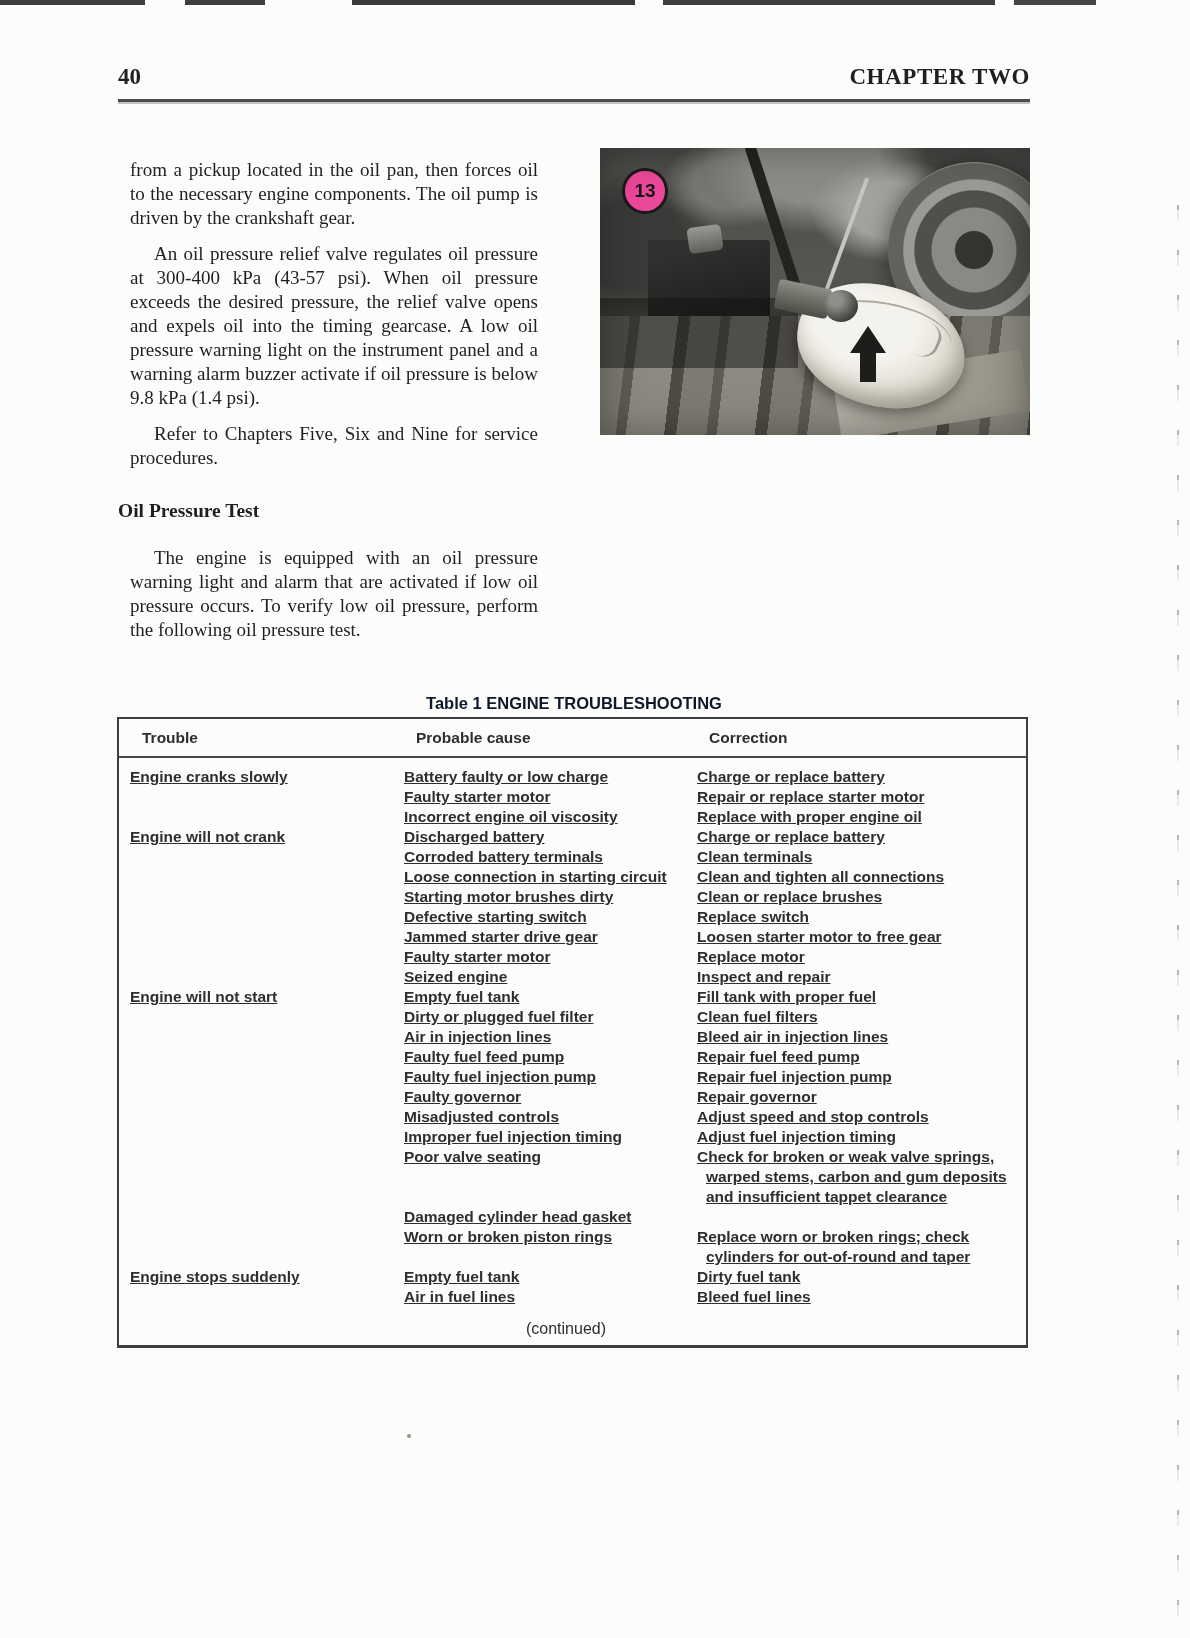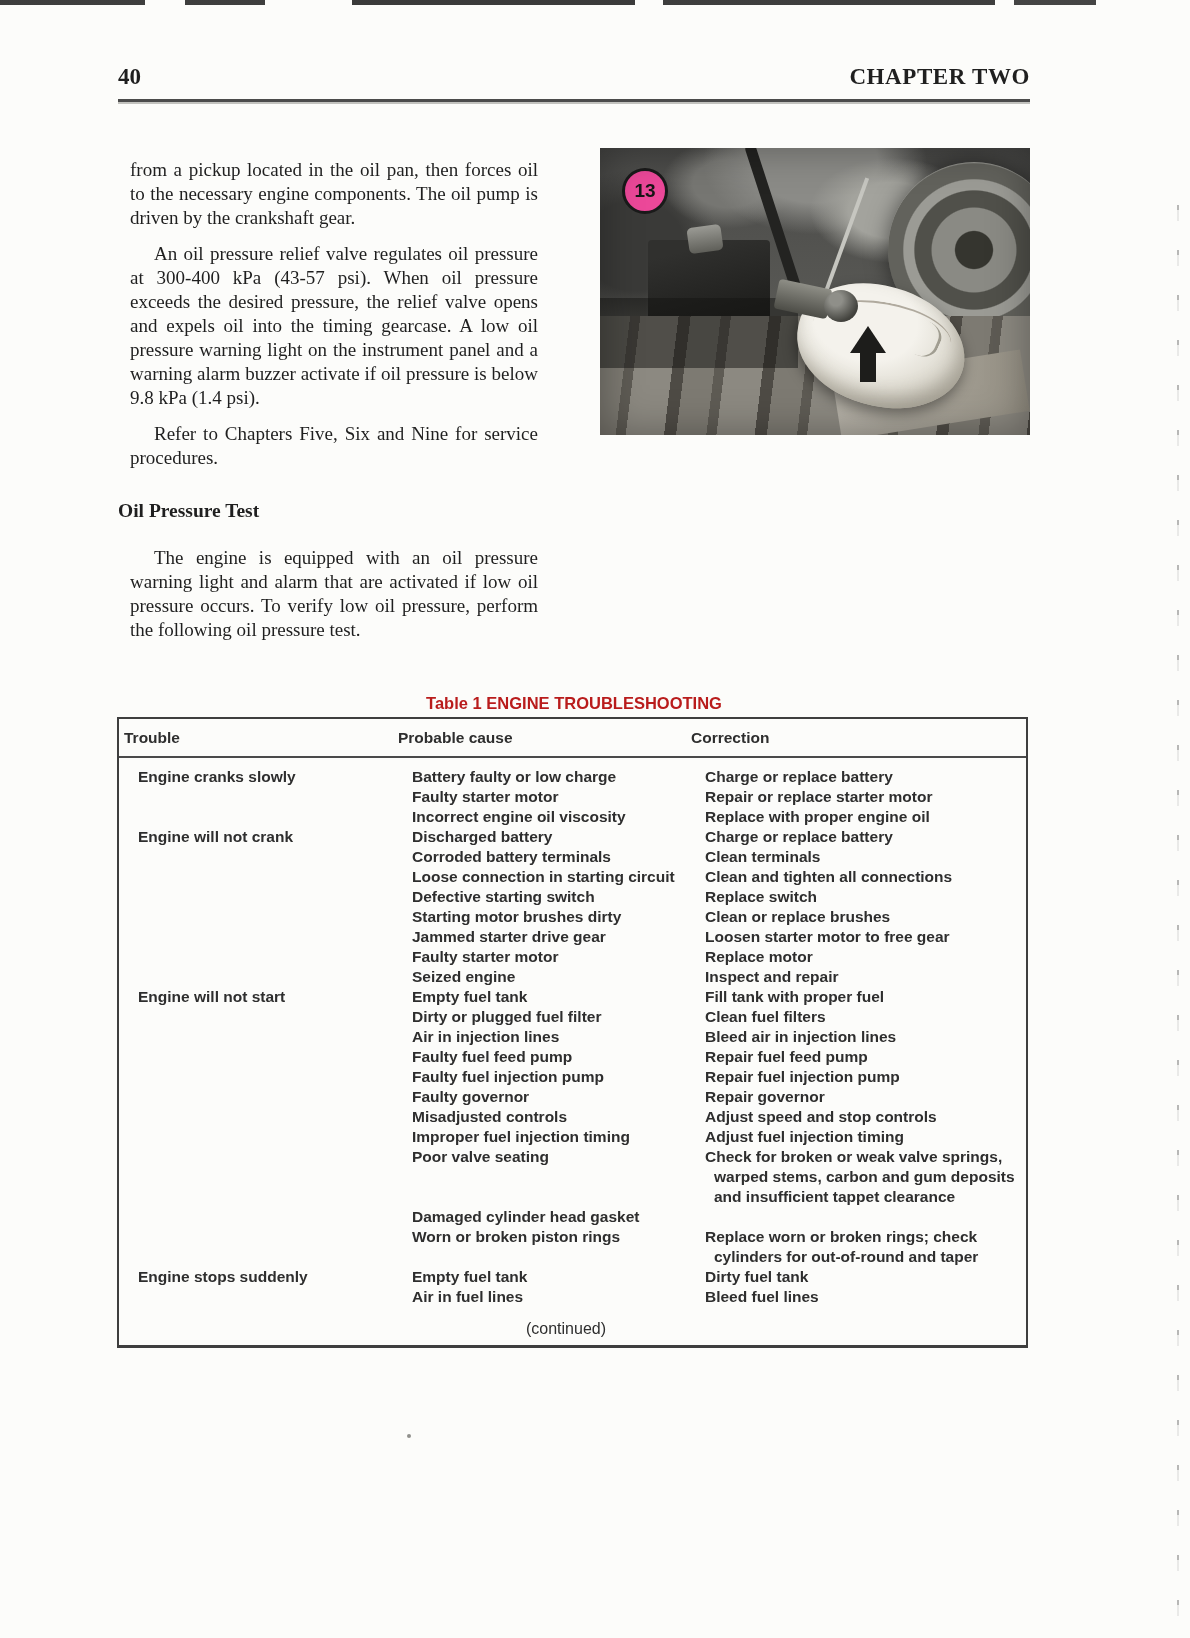--- a/index.html
+++ b/index.html
@@ -82,28 +82,28 @@
   .ph-badge{left:22px;top:20px;width:40px;height:40px;border-radius:50%;
     background:#ec4899;border:3px solid #1a1a1a;display:flex;align-items:center;
     justify-content:center;font-family:"Liberation Sans",sans-serif;font-weight:bold;
     font-size:19px;color:#161616;}
   .photo-vignette{left:0;top:0;right:0;bottom:0;
     box-shadow:inset 0 0 42px rgba(0,0,0,.35);}
 
   
   .tbl-title{position:absolute;left:118px;top:694px;width:912px;text-align:center;
     font-family:"Liberation Sans",sans-serif;font-weight:bold;font-size:16.5px;
-    color:#b91c1c;}
+    color:#0f172a;}
   .tbl{position:absolute;left:117px;top:717px;width:911px;box-sizing:border-box;
     border:2px solid #3e3e3e;border-bottom:3px solid #3e3e3e;
     font-family:"Liberation Sans",sans-serif;font-weight:bold;font-size:15.5px;
     color:#2e2e2e;}
   .tbl-head{display:grid;grid-template-columns:274px 293px 1fr;
-    padding:10px 0 9px 5px;border-bottom:2px solid #4a4a4a;}
-  .tbl-body{padding:9px 0 0 19px;}
+    padding:10px 0 9px 23px;border-bottom:2px solid #4a4a4a;}
+  .tbl-body{padding:9px 0 0 11px;text-decoration:underline;}
   .tbl-row{display:grid;grid-template-columns:274px 293px 1fr;line-height:20px;}
   .cell-corr{white-space:pre-line;padding-left:9px;text-indent:-9px;padding-right:8px;}
   .continued{text-align:center;font-weight:normal;font-size:16px;
     padding:13px 13px 7px 0;line-height:18px;color:#2e2e2e;}
 </style>
 </head>
 <body>
 
 <div class="page">
 
@@ -200,28 +200,28 @@
     </div>
 
     <div class="tbl-row">
       <span class="cell-trouble"></span>
       <span class="cell-cause">Loose connection in starting circuit</span>
       <span class="cell-corr">Clean and tighten all connections</span>
     </div>
 
     <div class="tbl-row">
       <span class="cell-trouble"></span>
+      <span class="cell-cause">Starting motor brushes dirty</span>
+      <span class="cell-corr">Clean or replace brushes</span>
+    </div>
+
+    <div class="tbl-row">
+      <span class="cell-trouble"></span>
       <span class="cell-cause">Defective starting switch</span>
       <span class="cell-corr">Replace switch</span>
-    </div>
-
-    <div class="tbl-row">
-      <span class="cell-trouble"></span>
-      <span class="cell-cause">Starting motor brushes dirty</span>
-      <span class="cell-corr">Clean or replace brushes</span>
     </div>
 
     <div class="tbl-row">
       <span class="cell-trouble"></span>
       <span class="cell-cause">Jammed starter drive gear</span>
       <span class="cell-corr">Loosen starter motor to free gear</span>
     </div>
 
     <div class="tbl-row">
       <span class="cell-trouble"></span>

